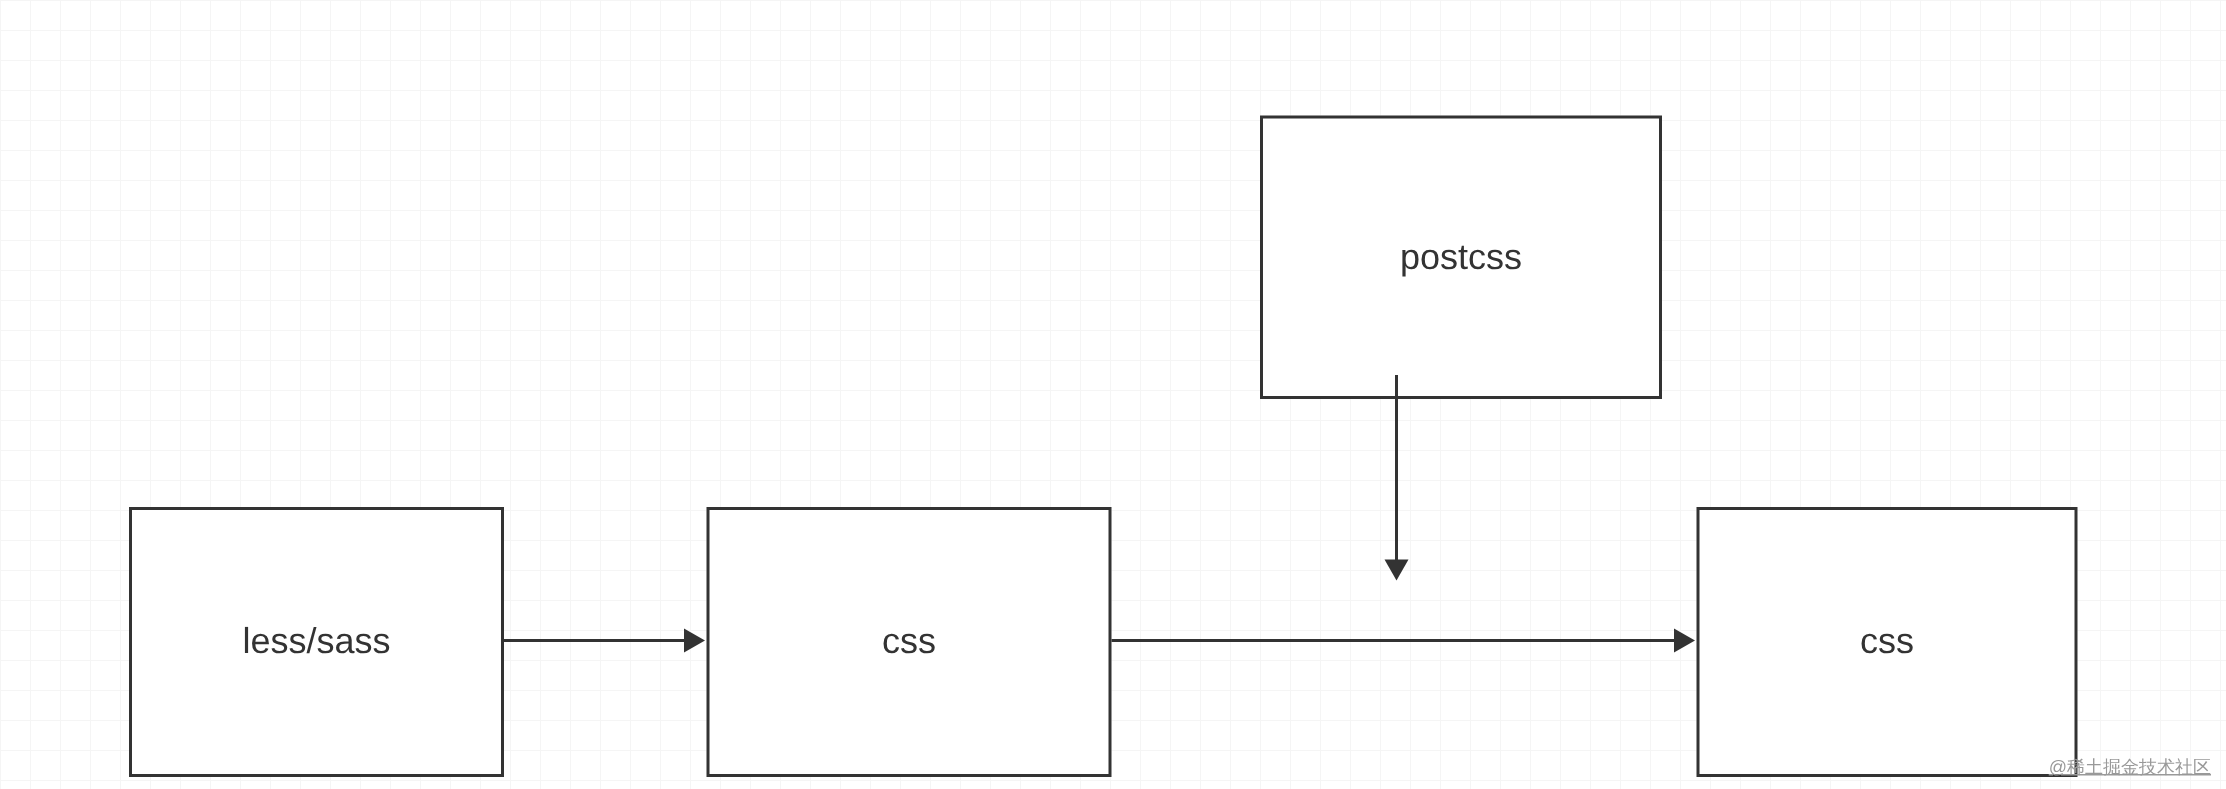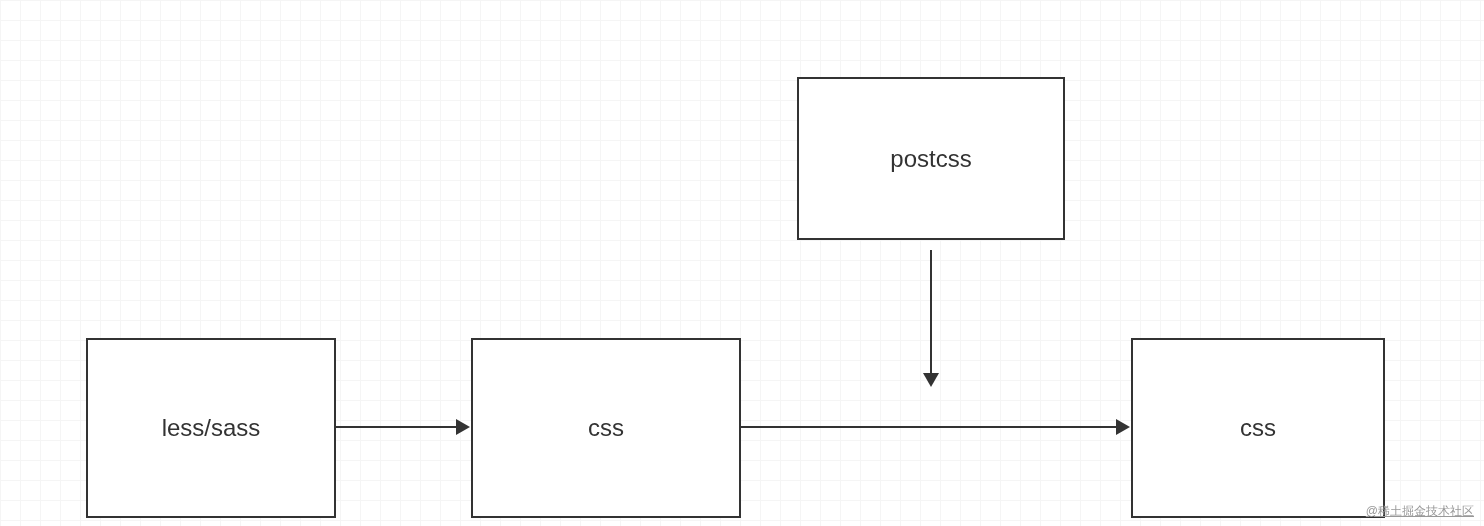--- a/index.html
+++ b/index.html
@@ -65,21 +65,21 @@
   <span>less/sass</span>
 </div>
 
 <div class="arrow-line" style="left:336px; top:426px; width:122px; height:2px;"></div>
 <div class="arrow-head-right" style="left:456px; top:419px;"></div>
 
 <div class="box" style="left:471px; top:338px; width:270px; height:180px;">
   <span>css</span>
 </div>
 
-<div class="box" style="left:797px; top:77px; width:268px; height:163px;">
+<div class="box" style="left:840px; top:77px; width:268px; height:189px;">
   <span>postcss</span>
 </div>
 
 <div class="arrow-line" style="left:930px; top:250px; width:2px; height:125px;"></div>
 <div class="arrow-head-down" style="left:923px; top:373px;"></div>
 
 <div class="arrow-line" style="left:741px; top:426px; width:377px; height:2px;"></div>
 <div class="arrow-head-right" style="left:1116px; top:419px;"></div>
 
 <div class="box" style="left:1131px; top:338px; width:254px; height:180px;">

